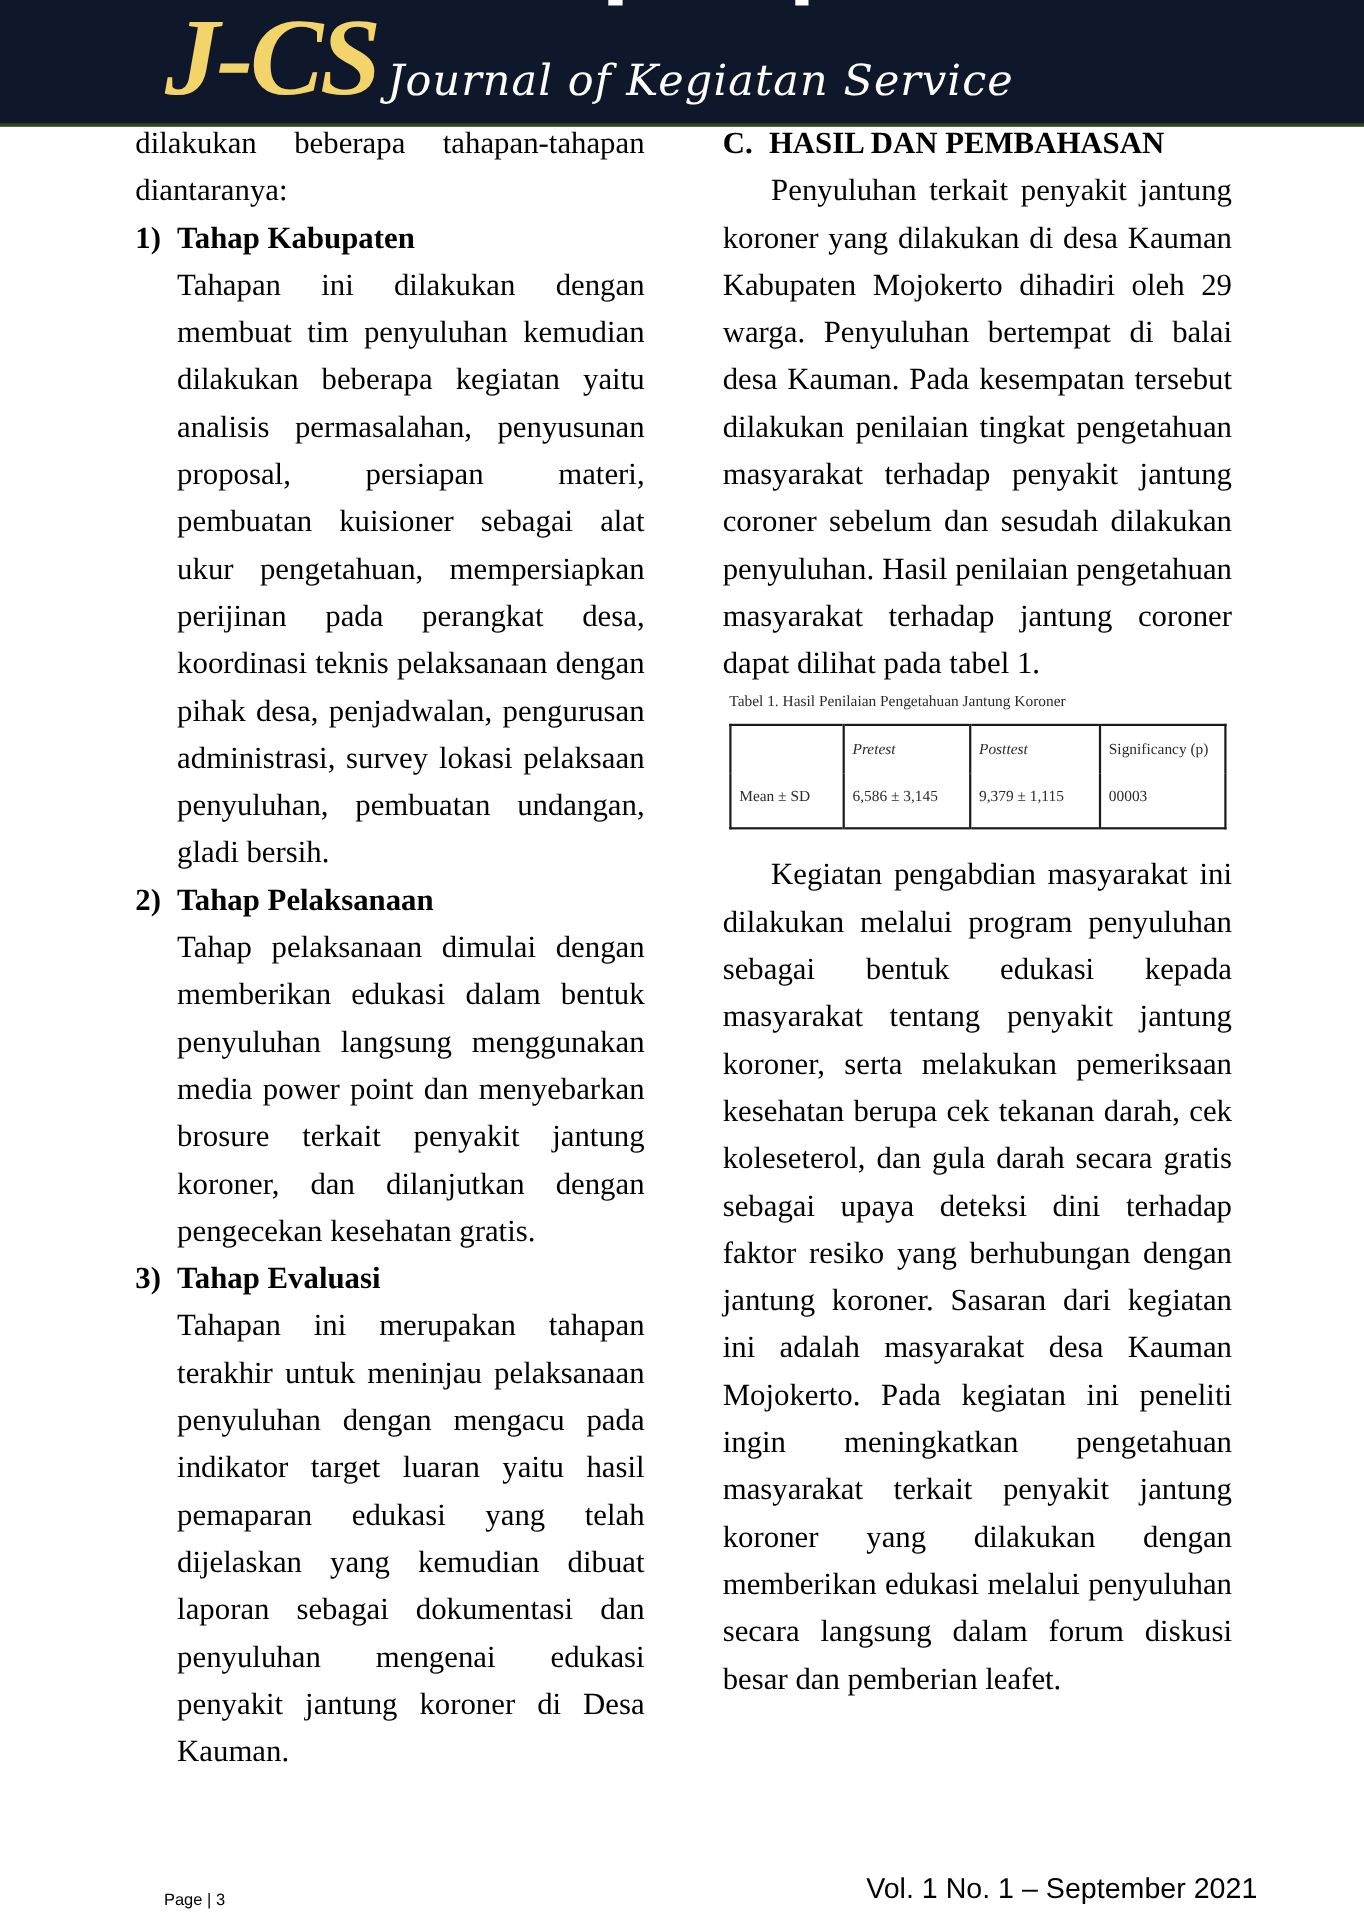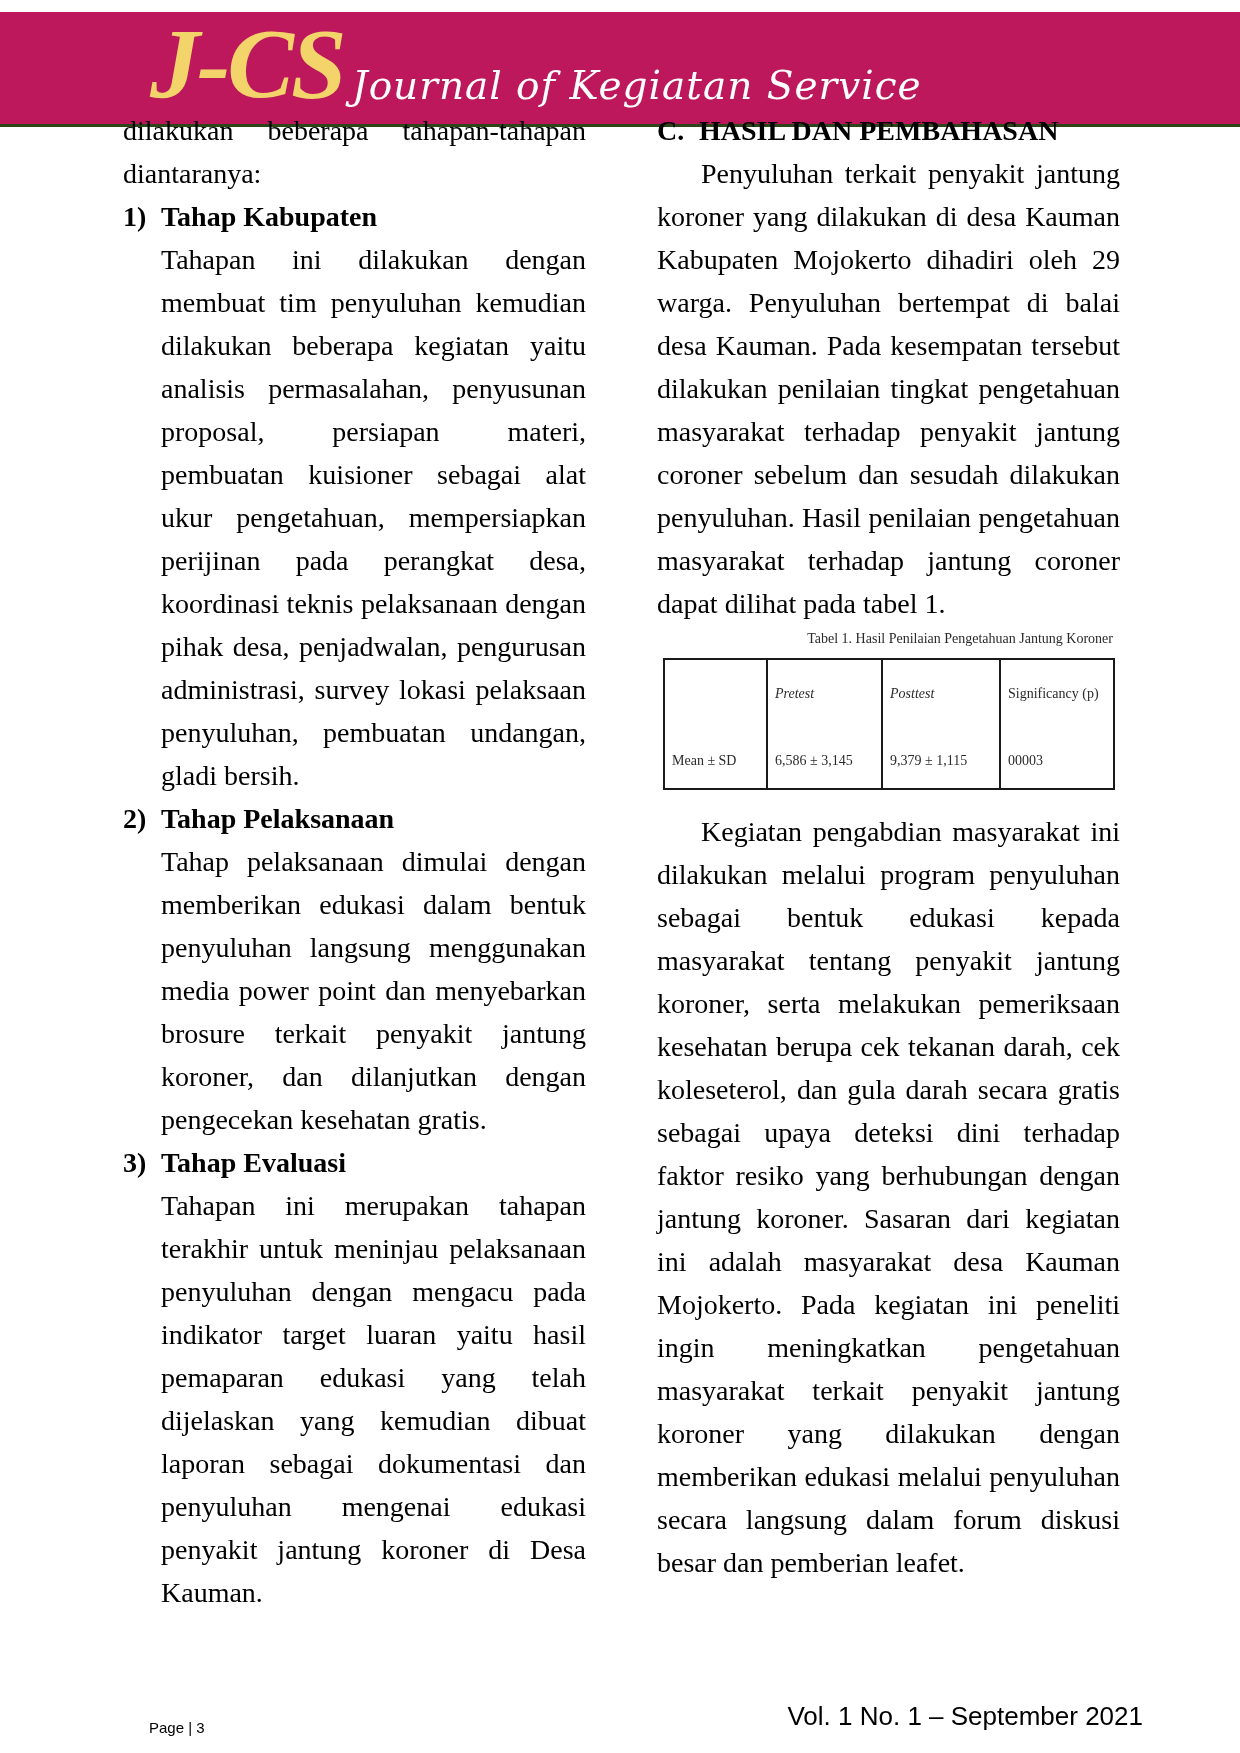--- a/index.html
+++ b/index.html
@@ -1,20 +1,20 @@
 <!DOCTYPE html>
 <html><head>
 <meta charset="utf-8">
 <style>
   html,body{margin:0;padding:0;background:#ffffff;}
   .page{position:relative;width:1240px;height:1753px;background:#ffffff;overflow:hidden;
         font-family:"Liberation Serif", serif;color:#000;}
 
   
-  .band{position:absolute;left:0;top:12px;width:1240px;height:112px;background:#be185d;
+  .band{position:absolute;left:0;top:0;width:1240px;height:112px;background:#0f172a;
         border-bottom:3px solid #2e4519;}
   .logo{position:absolute;left:150px;top:2px;font-family:"Liberation Serif", serif;
         font-style:italic;font-weight:bold;font-size:100px;line-height:100px;color:#F3D46A;
         letter-spacing:-3px;}
   .journal-name{position:absolute;left:352px;top:52px;font-family:"DejaVu Serif", serif;
         font-style:italic;font-size:39px;line-height:44px;color:#ffffff;letter-spacing:1px;}
   .top-speck{position:absolute;top:0;height:5px;background:#ffffff;}
   .speck-a{left:553px;width:13px;}
   .speck-b{left:723px;width:12px;}
 
@@ -29,24 +29,24 @@
   .li-title{font-weight:bold;}
   .li-body{margin-left:38px !important;text-align:justify;}
 
   .section-heading{display:flex;margin:0;font-size:28px;line-height:43px;font-weight:bold;}
   .sec-label{flex:0 0 42px;}
   .para{text-align:justify;}
   .para.indent{text-indent:44px;}
 
   
   .table-block{margin:5px 0 20px 6px;filter:blur(0.35px);color:#2a2a2a;}
-  .tbl-caption{width:450px;text-align:right;font-size:14px;line-height:17px;margin-bottom:11px;}
+  .tbl-caption{width:450px;text-align:left;font-size:14px;line-height:17px;margin-bottom:11px;}
   table.results{border-collapse:collapse;table-layout:fixed;width:450px;
         border:2px solid #1a1a1a;font-size:14px;}
-  table.results td{border-left:2px solid #1a1a1a;padding:12px 7px;overflow:hidden;white-space:nowrap;}
+  table.results td{border-left:2px solid #1a1a1a;padding:0 7px;overflow:hidden;white-space:nowrap;}
   table.results td:first-child{border-left:none;}
   table.results tr.hdr td{height:22px;vertical-align:top;border-bottom:none;}
   table.results tr.dat td{height:26px;vertical-align:top;border-top:none;padding-bottom:6px;}
   .it{font-style:italic;}
 
   
   .footer-left{position:absolute;left:149px;top:1714px;font-family:"Liberation Sans", sans-serif;
         font-size:15px;line-height:28px;}
   .footer-right{position:absolute;right:97px;top:1702px;font-family:"Liberation Sans", sans-serif;
         font-size:26px;line-height:28px;}

